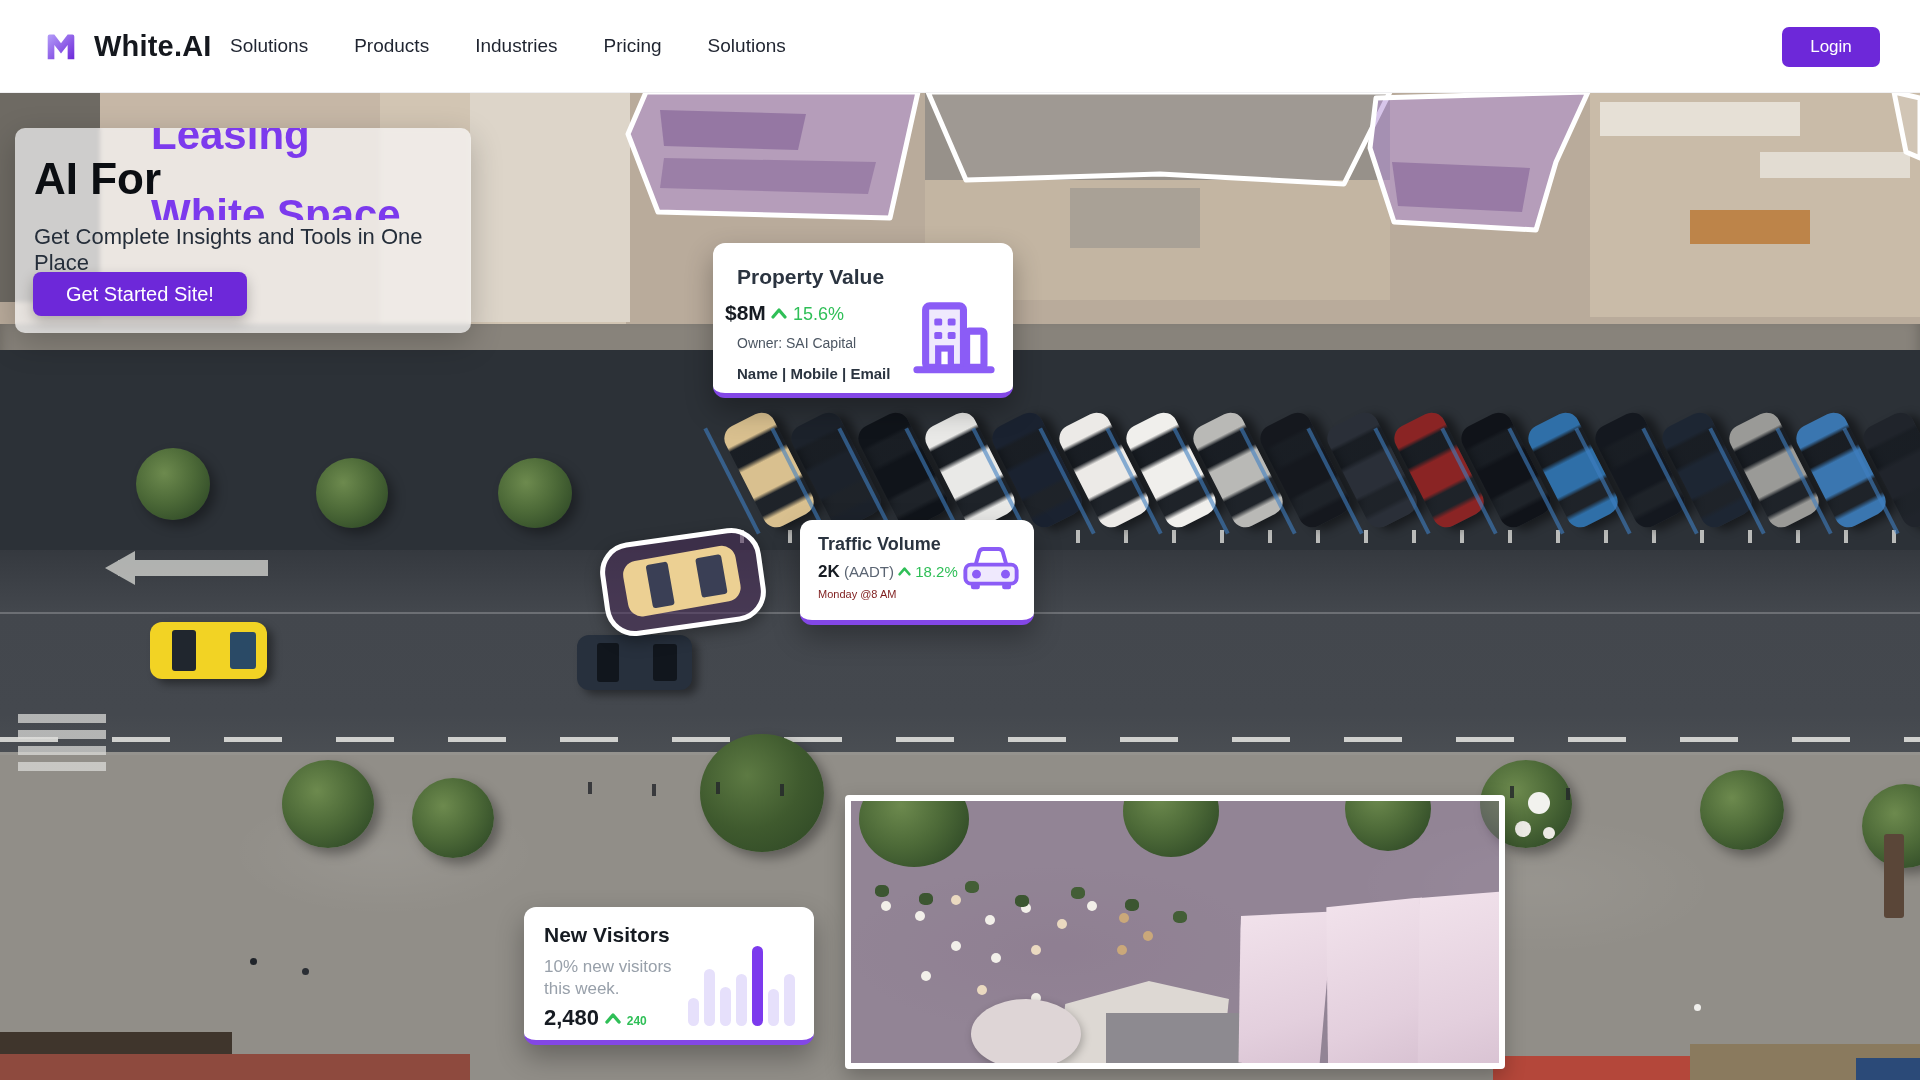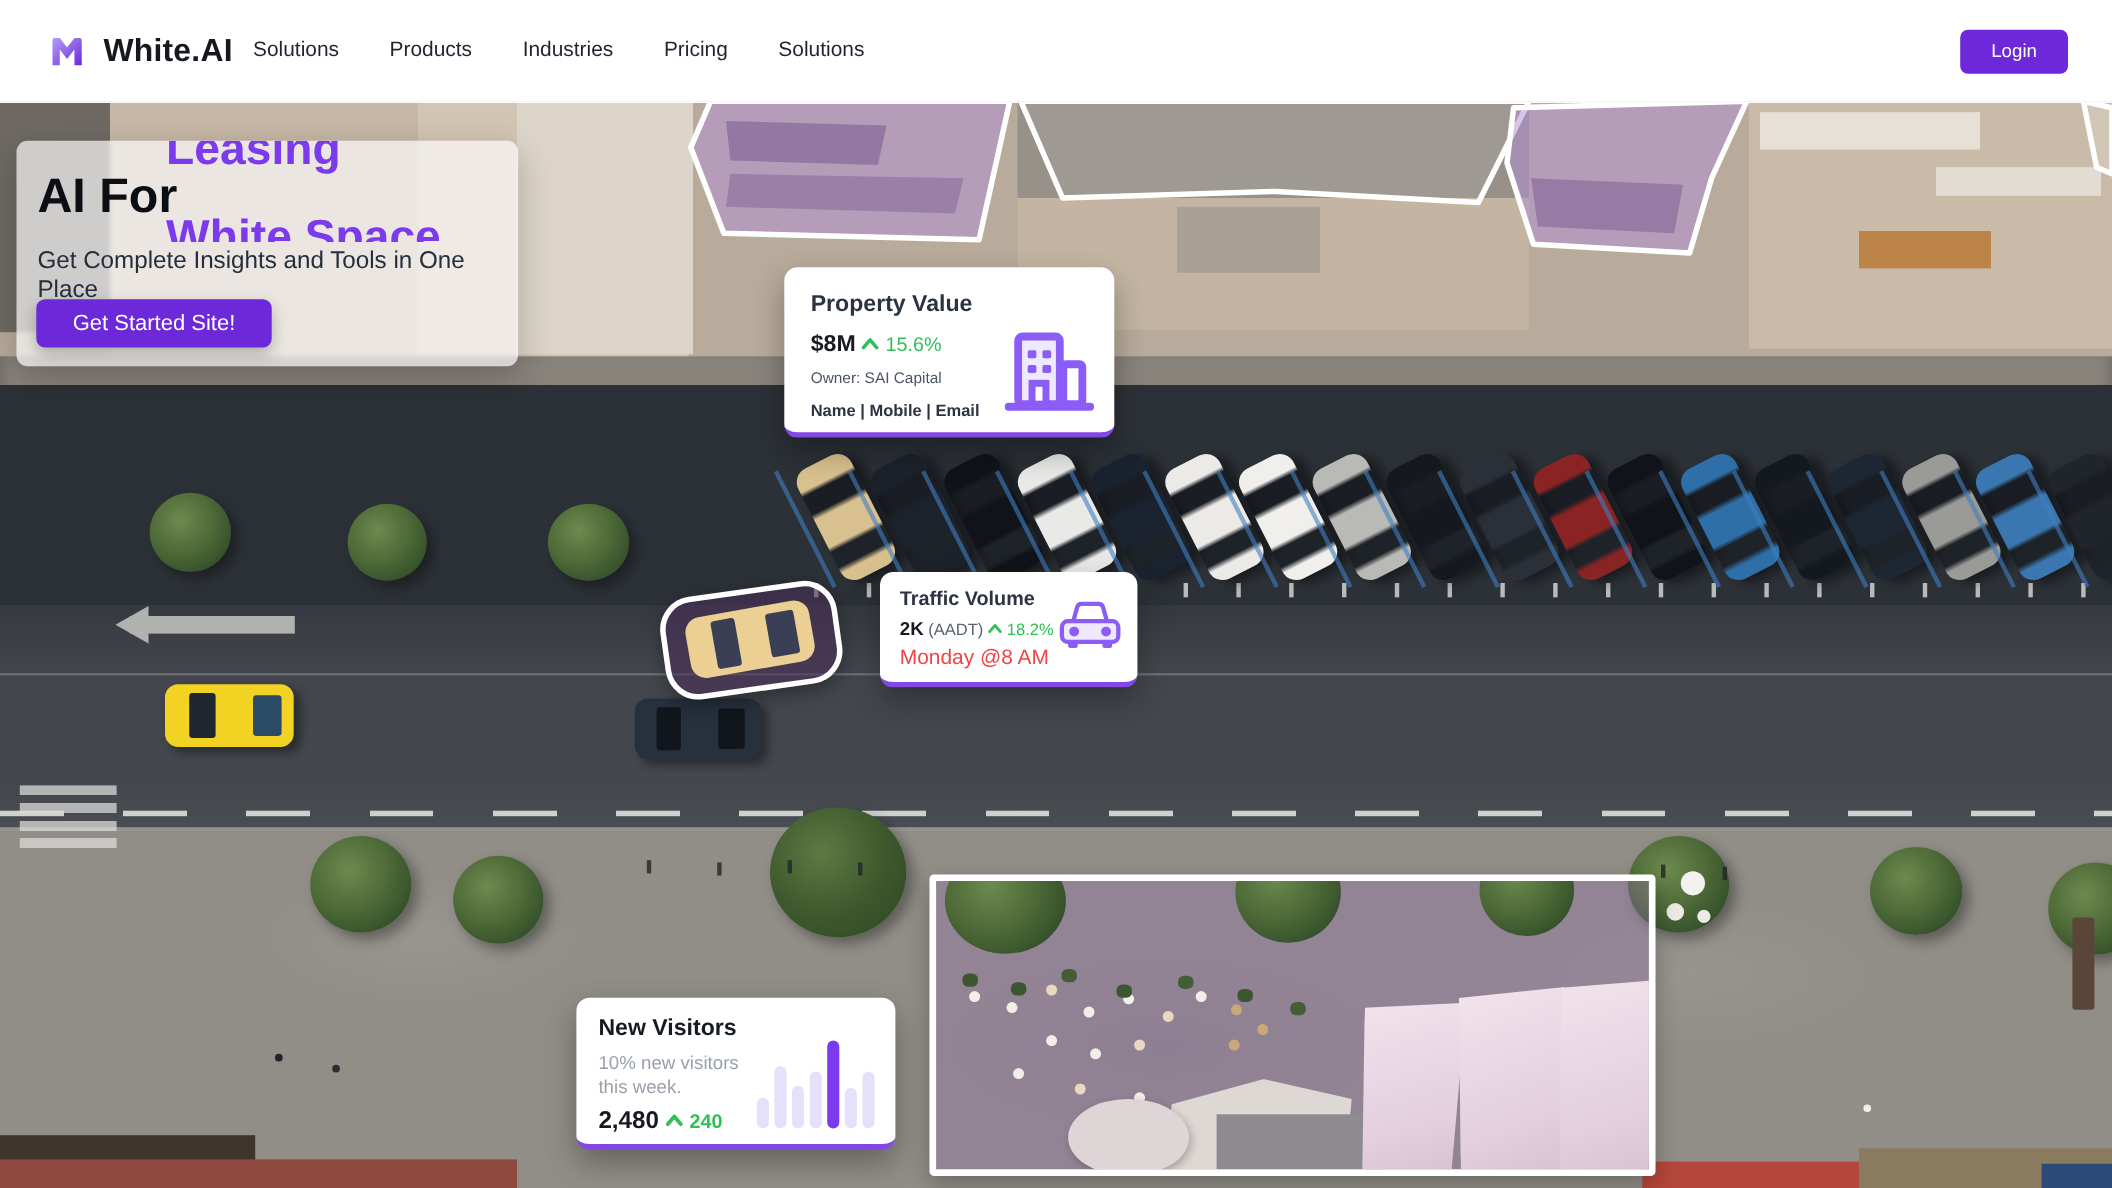--- a/index.html
+++ b/index.html
@@ -97,39 +97,39 @@
   
   .fcard{position:absolute;background:#fff;border-radius:12px;z-index:40;
          border-bottom:5px solid #8347e6;box-shadow:0 12px 28px rgba(0,0,0,.30);}
   .fc-title{font-weight:bold;color:#2b3440;}
   .green{color:#2fbf57;font-weight:bold;}
   .up-icon{display:inline-block;vertical-align:1px;}
   .gray{color:#5a6472;}
 
   .card-property{left:713px;top:243px;width:300px;height:150px;}
   .card-property .fc-title{position:absolute;left:24px;top:22px;font-size:21px;}
-  .card-property .val-row{position:absolute;left:24px;top:58px;font-size:20px;}
+  .card-property .val-row{position:absolute;left:12px;top:58px;font-size:20px;}
   .card-property .val{font-size:21px;font-weight:bold;color:#161b22;}
   .card-property .owner{position:absolute;left:24px;top:92px;font-size:14px;color:#4c5662;}
   .card-property .contact{position:absolute;left:24px;top:122px;font-size:15px;font-weight:bold;color:#2b3440;}
   .card-property svg.bld{position:absolute;right:18px;top:58px;}
 
   .card-dental{left:1397px;top:236px;width:310px;height:188px;}
   .card-dental .fc-title{position:absolute;left:20px;top:22px;font-size:21px;}
   .card-dental .val-row{position:absolute;left:20px;top:58px;font-size:19px;}
   .card-dental .val{font-size:20px;font-weight:bold;color:#161b22;}
   .card-dental svg.spark{position:absolute;left:14px;top:76px;}
   .card-dental .caption{position:absolute;left:0;width:310px;top:158px;text-align:center;
                         font-size:18px;font-weight:bold;color:#2b3440;}
 
   .card-traffic{left:800px;top:520px;width:234px;height:100px;}
   .card-traffic .fc-title{position:absolute;left:18px;top:14px;font-size:18px;}
   .card-traffic .val-row{position:absolute;left:18px;top:42px;font-size:15px;}
   .card-traffic .val{font-size:17px;font-weight:bold;color:#161b22;}
-  .card-traffic .time{position:absolute;left:18px;top:68px;font-size:19px;color:#ef4444;}
+  .card-traffic .time{position:absolute;left:18px;top:68px;font-size:11px;color:#7f1d1d;}
   .card-traffic svg.cart{position:absolute;right:14px;top:24px;}
 
   .card-visitors{left:524px;top:907px;width:290px;height:133px;}
   .card-visitors .fc-title{position:absolute;left:20px;top:16px;font-size:21px;color:#161b22;}
   .card-visitors .d1{position:absolute;left:20px;top:50px;font-size:17px;color:#98a0aa;}
   .card-visitors .d2{position:absolute;left:20px;top:72px;font-size:17px;color:#98a0aa;}
   .card-visitors .val-row{position:absolute;left:20px;top:98px;font-size:21px;}
   .card-visitors .val{font-size:22px;font-weight:bold;color:#161b22;}
   .card-visitors .bars{position:absolute;right:18px;bottom:14px;width:108px;height:82px;display:flex;
                        align-items:flex-end;gap:5px;}
@@ -389,21 +389,21 @@
     <div class="fc-title">New Visitors</div>
     <div class="d1">10% new visitors</div>
     <div class="d2">this week.</div>
     <div class="val-row">
       <span class="val">2,480</span>
       <span class="up-icon">
         <svg width="16" height="12" viewBox="0 0 16 12">
             <path d="M2,10 L8,3 L14,10" fill="none" stroke="#2fbf57" stroke-width="3.4" stroke-linecap="round" stroke-linejoin="round"></path>
           </svg>
       </span>
-      <span class="green" style="font-size:18px;">240</span>
+      <span class="green" style="font-size:12px;">240</span>
     </div>
     <div class="bars" id="visitor-bars">
         <i style="height: 28px; background: rgb(230, 224, 251);"></i>
         <i style="height: 57px; background: rgb(230, 224, 251);"></i>
         <i style="height: 39px; background: rgb(230, 224, 251);"></i>
         <i style="height: 52px; background: rgb(230, 224, 251);"></i>
         <i style="height: 80px; background: rgb(124, 58, 237);"></i>
         <i style="height: 37px; background: rgb(230, 224, 251);"></i>
         <i style="height: 52px; background: rgb(230, 224, 251);"></i>
       </div>

